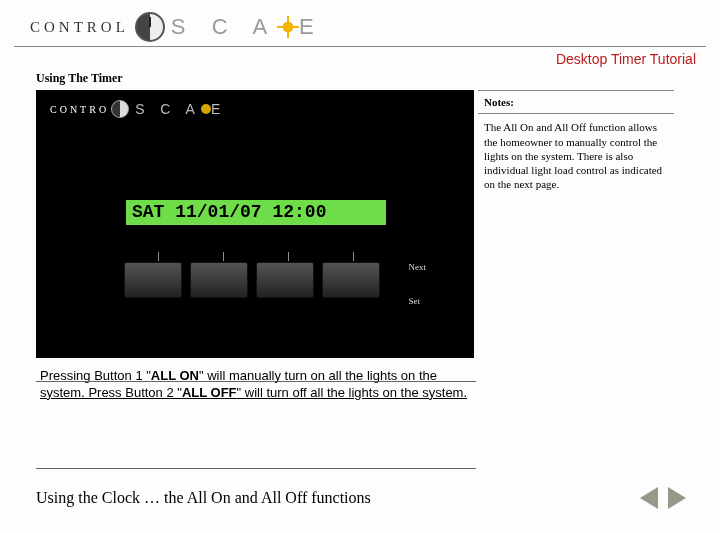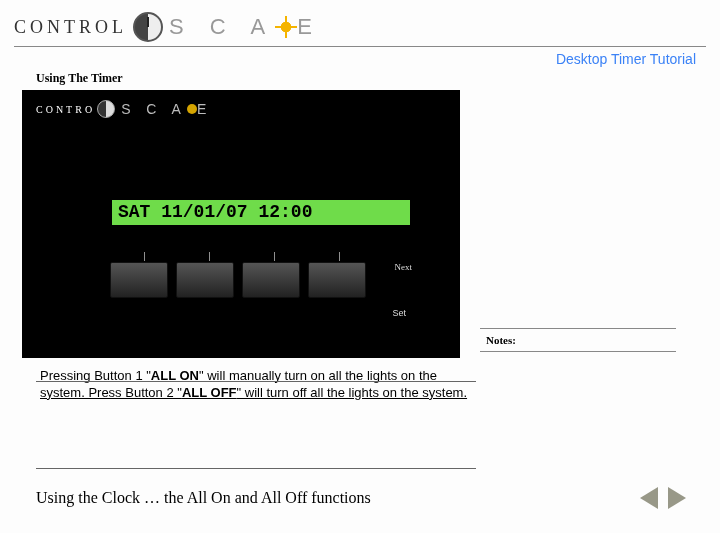--- a/index.html
+++ b/index.html
@@ -12,23 +12,24 @@
     overflow: hidden;
   }
   .logo-row {
     display: flex;
     align-items: center;
     padding: 12px 14px 4px 14px;
     gap: 4px;
   }
   .logo-control {
     font-family: Georgia, serif;
-    font-size: 18px;
+    font-size: 15px;
     letter-spacing: 4px;
     color: #333;
+    margin-left: 16px;
   }
   .logo-clock {
     width: 30px; height: 30px;
     border: 2px solid #555;
     border-radius: 50%;
     background: linear-gradient(90deg, #444 0 50%, #eee 50% 100%);
     position: relative;
     margin: 0 2px;
   }
   .logo-clock::after {
@@ -64,35 +65,34 @@
   }
   .logo-sun::before { transform: translate(-50%,-50%) rotate(0deg); box-shadow: 0 0 0 0 #f5b400; }
   .logo-sun::after  { transform: translate(-50%,-50%) rotate(90deg); }
   .hr-top {
     margin: 0 14px;
     border: none;
     border-top: 1px solid #888;
   }
   .subtitle {
     text-align: right;
-    color: #3b82f6;
+    color: #b91c1c;
     font-family: Verdana, Geneva, sans-serif;
     font-size: 14px;
     padding: 4px 24px 4px 0;
   }
   .section-title {
     font-weight: bold;
     font-size: 12px;
     padding: 0 0 4px 36px;
   }
   .content-row {
     display: flex;
-    padding: 0 0;
-    gap: 20px;
-    align-items: flex-end;
+    padding: 0 14px;
+    gap: 4px;
   }
   
   .device {
     width: 438px;
     height: 268px;
     background: #000;
     position: relative;
     margin-left: 22px;
   }
   .device-logo {
@@ -125,21 +125,21 @@
   }
   .device-logo .mini-sun {
     width: 10px; height: 10px;
     background: #d4a400;
     border-radius: 50%;
     display: inline-block;
   }
   .lcd {
     position: absolute;
     left: 90px; top: 110px;
-    width: 298px;
+    width: 260px;
     background: #6fdc4a;
     padding: 3px 6px;
     font-family: 'Courier New', monospace;
     font-weight: bold;
     color: #000;
     font-size: 18px;
     line-height: 1.05;
     letter-spacing: 0px;
   }
   .ticks {
@@ -165,24 +165,24 @@
   }
   .lbl-next {
     position: absolute;
     right: 48px; top: 172px;
     color: #ddd;
     font-size: 9px;
     font-family: Liberation Serif, serif;
   }
   .lbl-set {
     position: absolute;
-    right: 54px; top: 218px;
+    right: 54px; top: 206px;
     color: #ddd;
     font-size: 9px;
-    font-family: Liberation Sans, sans-serif;
+    font-family: Liberation Serif, serif;
   }
   
   .notes {
     width: 196px;
     font-size: 11px;
     line-height: 1.3;
   }
   .notes-hr { border: none; border-top: 1px solid #888; margin-bottom: 2px; }
   .notes-title { font-weight: bold; padding: 2px 0 4px 6px; font-size: 11px; }
   .notes-hr2 { border: none; border-top: 1px solid #888; margin-bottom: 6px; }
@@ -274,20 +274,21 @@
       <div class="hw-button"></div>
     </div>
     <div class="lbl-next">Next</div>
     <div class="lbl-set">Set</div>
   </div>
 
   <div class="notes">
     <hr class="notes-hr">
     <div class="notes-title">Notes:</div>
     <hr class="notes-hr2">
+    <div class="notes-body">The All On and All Off function allows the homeowner to manually control the lights on the system. There is also individual light load control as indicated on the next page.</div>
   </div>
 </div>
 
 <hr class="hr-mid" style="top:381px">
 
 <div class="instructions">
   <p>
     <span>Pressing Button 1 "</span><span class="nb">ALL ON</span><span>" will manually turn on all the lights on the system. Press Button 2 "</span><span class="nb">ALL OFF</span><span>" will turn off all the lights on the system.</span>
   </p>
 </div>

